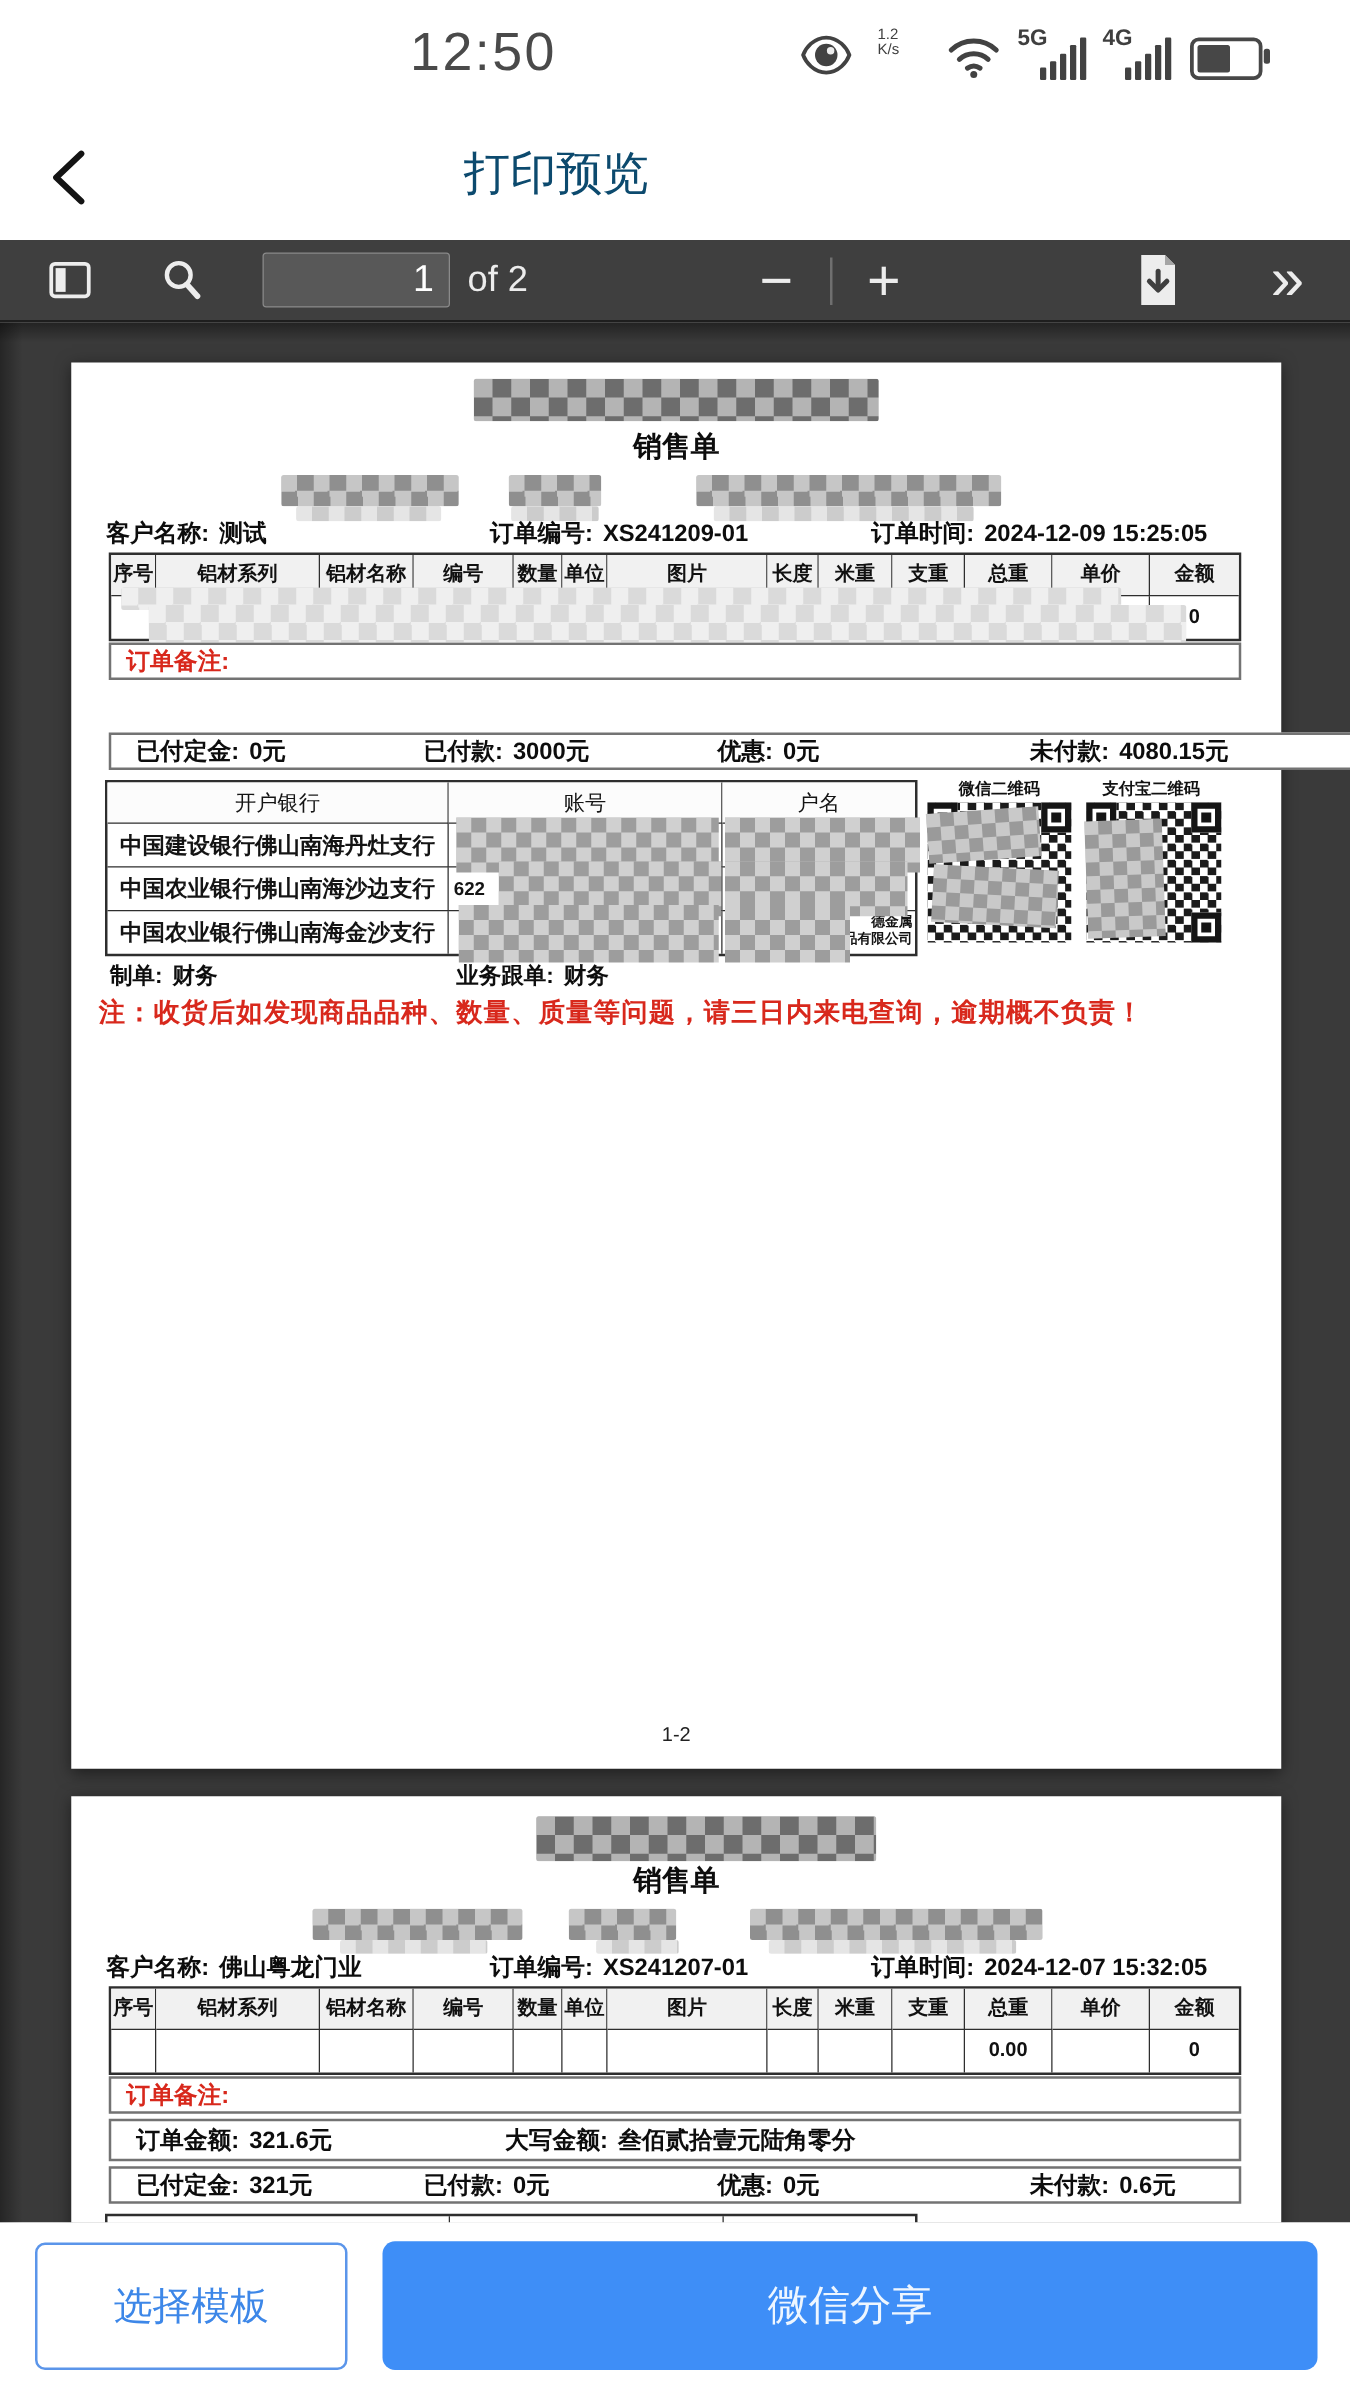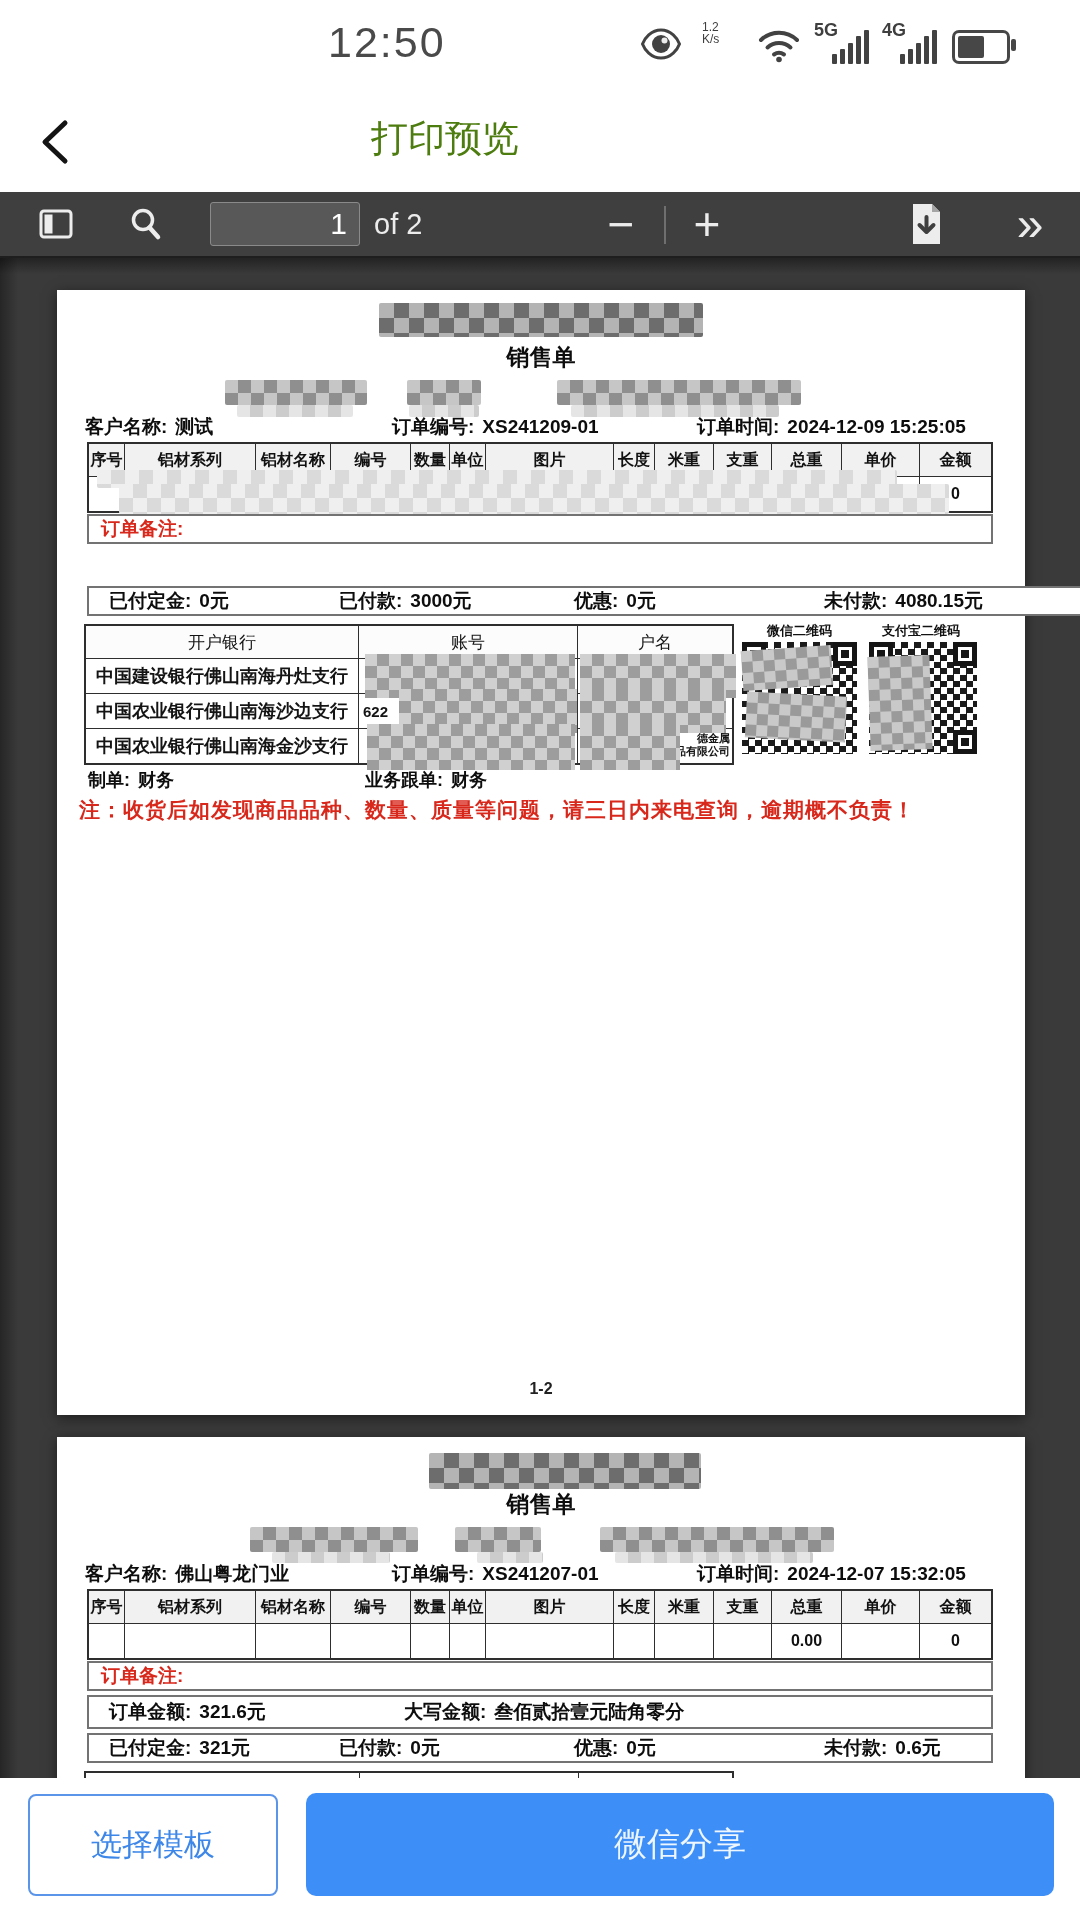--- a/index.html
+++ b/index.html
@@ -14,21 +14,21 @@
   .sig{position:absolute;width:58px;height:46px}
   .sig-label{position:absolute;left:0;top:-2px;font-size:18px;font-weight:600;color:#3f3f3f}
   .sig svg{position:absolute;right:2px;bottom:4px}
   .bat{position:absolute;left:952px;top:30px;width:52px;height:28px;border:3px solid #474747;border-radius:7px}
   .bat-fill{position:absolute;left:3px;top:3px;bottom:3px;width:26px;background:#474747;border-radius:2px}
   .bat-nub{position:absolute;right:-9px;top:6px;width:5px;height:12px;background:#474747;border-radius:2px}
 
   
   .nav{position:absolute;left:0;top:90px;width:1080px;height:102px;background:#fff}
   .nav-back{position:absolute;left:36px;top:28px;width:40px;height:50px;cursor:pointer}
-  .nav-title{position:absolute;left:360px;top:24px;width:170px;text-align:center;font-size:37px;font-weight:500;color:#4d7c0f;white-space:nowrap}
+  .nav-title{position:absolute;left:360px;top:24px;width:170px;text-align:center;font-size:37px;font-weight:500;color:#0c4a6e;white-space:nowrap}
 
   
   .toolbar{position:absolute;left:0;top:192px;width:1080px;height:66px;background:#3f3f3f;border-bottom:2px solid #1e1e1e;box-sizing:border-box}
   .tb-btn{position:absolute;top:0;height:64px;display:flex;align-items:center;justify-content:center;cursor:pointer}
   .tb-input{position:absolute;left:210px;top:10px;width:150px;height:44px;background:#585858;border:1px solid #8a8a8a;border-radius:3px;
             color:#fff;font-size:30px;text-align:right;padding:0 12px;box-sizing:border-box;font-family:"Liberation Sans",sans-serif}
   .tb-of{position:absolute;left:374px;top:0;height:64px;display:flex;align-items:center;font-size:29px;color:#ececec}
   .tb-glyph{font-size:46px;color:#ececec;font-weight:300}
   .tb-div{position:absolute;left:664px;top:14px;width:2px;height:38px;background:#6f6f6f}
   .tb-more{font-size:48px;color:#ececec;font-weight:400;line-height:1}
@@ -79,21 +79,21 @@
 
   
   .qr-label{position:absolute;top:332px;font-size:13px;font-weight:bold;text-align:center;color:#111}
   .qr{position:absolute;top:352px;height:112px;background-color:#fff;
       background-image:repeating-conic-gradient(#1b1b1b 0% 25%, #ffffff 0% 50%);background-size:13px 13px}
   .qf{position:absolute;width:24px;height:24px;border:5px solid #151515;background:#fff;box-sizing:border-box;z-index:2}
   .qf::after{content:"";position:absolute;inset:3px;background:#151515}
   .qmz{position:absolute;z-index:4;background-image:repeating-conic-gradient(#9a9a9a 0% 25%, #c9c9c9 0% 50%);background-size:22px 22px}
 
   .doc-note{position:absolute;left:22px;top:506px;font-size:21px;font-weight:bold;letter-spacing:1px;white-space:nowrap}
-  .doc-footer{position:absolute;left:0;top:1090px;width:100%;text-align:center;font-size:16px;font-weight:700;color:#222}
+  .doc-footer{position:absolute;left:0;top:1090px;width:100%;text-align:center;font-size:16px;font-weight:400;color:#222}
   .maker-row{position:absolute;left:0;top:478px;width:100%;height:24px}
   .maker-row .kv{font-size:18px}
 
   .sliver{position:absolute;left:27px;top:334px;width:650px;height:40px;border:2px solid #2e2e2e;background:#fff;box-sizing:border-box}
   .sliver i{position:absolute;top:0;bottom:0;width:1px;background:#2e2e2e}
 
   
   .bottom-bar{position:absolute;left:0;top:1778px;width:1080px;height:142px;background:#fff}
   .btn-outline{position:absolute;left:28px;top:16px;width:250px;height:102px;background:#fff;
                border:2px solid #5b95ea;border-radius:8px;display:flex;align-items:center;justify-content:center;

